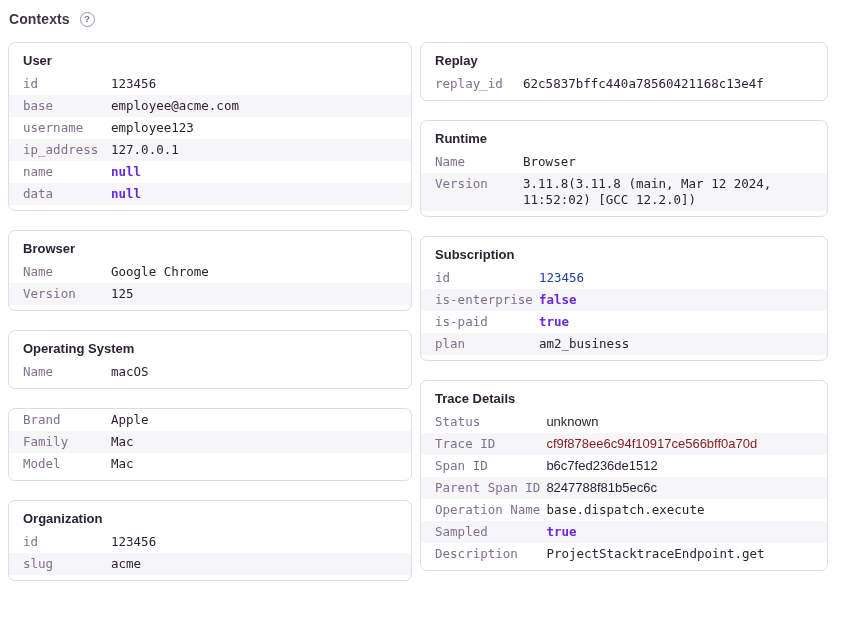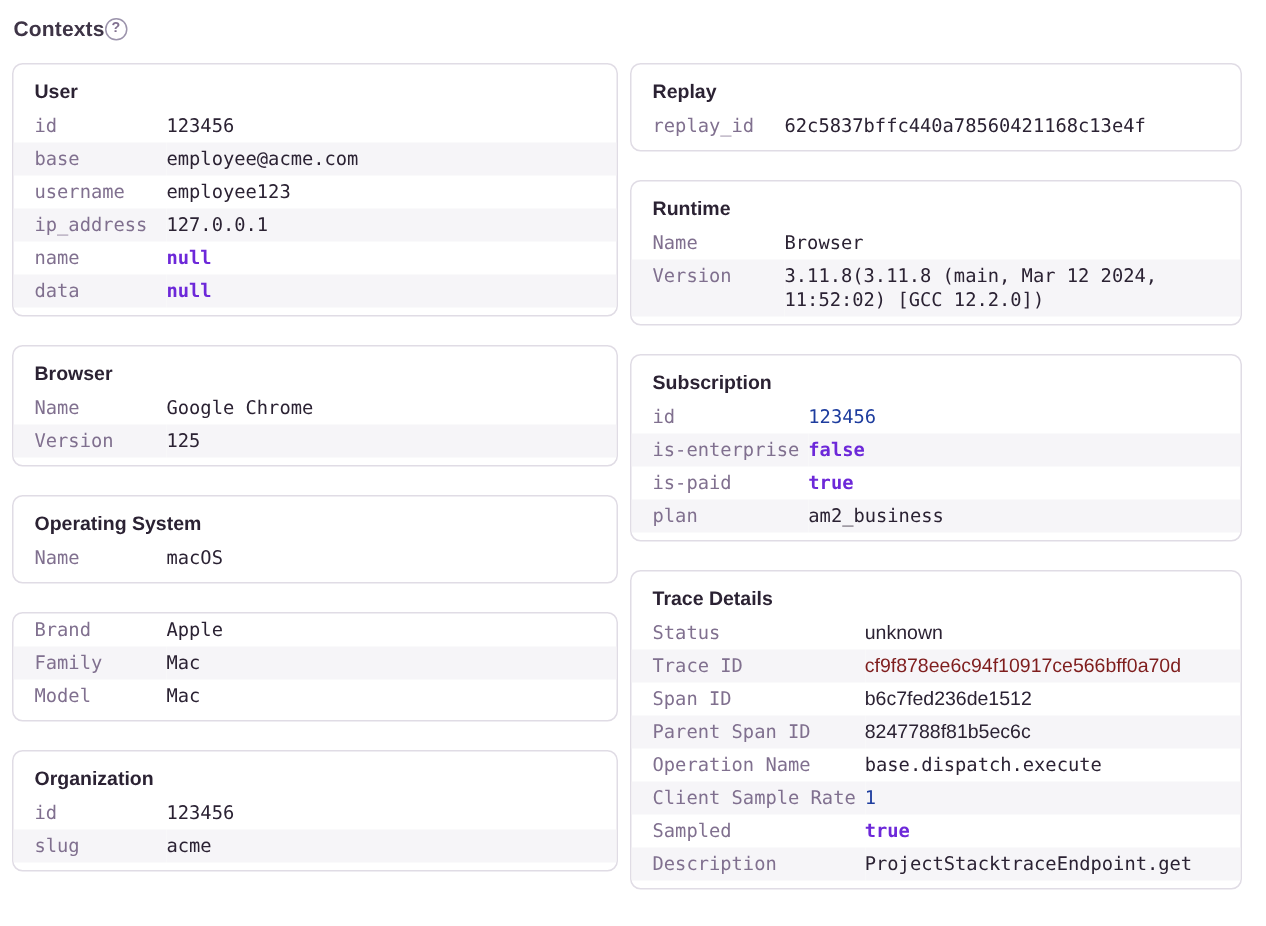--- a/index.html
+++ b/index.html
@@ -7,21 +7,21 @@
     width: 844px; height: 617px;
     background: #ffffff;
     font-family: "Liberation Sans", sans-serif;
     color: #2B2233;
     overflow: hidden;
   }
   .page { padding: 11px 16px 16px 8px; }
 
   
   .page-header {
-    display: flex; align-items: center; gap: 0;
+    display: flex; align-items: center; gap: 10px;
     padding-left: 1px; margin-bottom: 15px;
   }
   .page-title {
     font-size: 14px; font-weight: 700; color: #3E3446;
     letter-spacing: .1px;
   }
   .help-icon {
     width: 15px; height: 15px; border-radius: 50%;
     border: 1.2px solid #9C94AC; color: #80708F;
     font-size: 9.5px; font-weight: 700; line-height: 12.5px;
@@ -254,24 +254,20 @@
   <div class="ctx-row">
     <div class="ctx-key">Parent Span ID</div>
     <div class="ctx-value val-string val-sans">8247788f81b5ec6c</div>
   </div>
 
   <div class="ctx-row">
     <div class="ctx-key">Operation Name</div>
     <div class="ctx-value val-string">base.dispatch.execute</div>
   </div>
 
-  <div class="ctx-row">
-    <div class="ctx-key">Client Sample Rate</div>
-    <div class="ctx-value val-number">1</div>
-  </div>
 
   <div class="ctx-row">
     <div class="ctx-key">Sampled</div>
     <div class="ctx-value val-boolean">true</div>
   </div>
 
   <div class="ctx-row">
     <div class="ctx-key">Description</div>
     <div class="ctx-value val-string">ProjectStacktraceEndpoint.get</div>
   </div>

